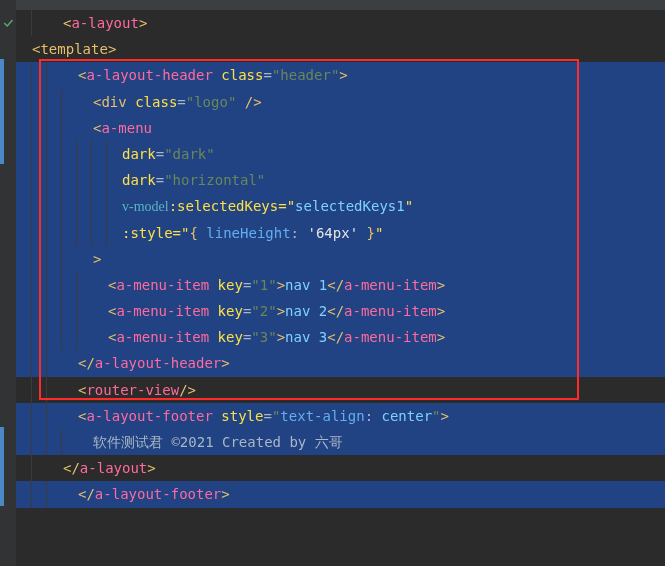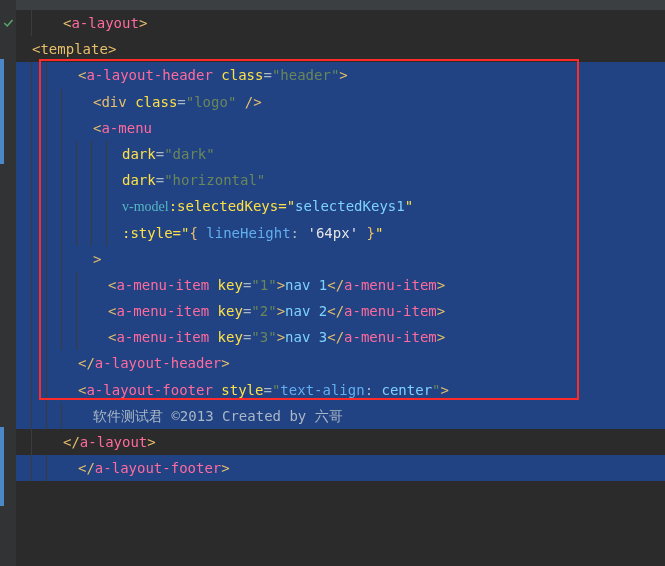--- a/index.html
+++ b/index.html
@@ -129,24 +129,25 @@
 
 <div class="line sel"><span class="pad"></span><span class="indent-guide"></span><span class="indent-guide"></span><span class="indent-guide"></span><span class="indent-guide"></span><span class="pad"></span><span class="tag-bracket">&lt;</span><span class="custom-tag">a-menu-item</span> <span class="attr-name">key</span><span class="eq">=</span><span class="attr-val">"1"</span><span class="tag-bracket">&gt;</span><span class="text">nav 1</span><span class="tag-bracket">&lt;/</span><span class="custom-tag">a-menu-item</span><span class="tag-bracket">&gt;</span></div>
 
 <div class="line sel"><span class="pad"></span><span class="indent-guide"></span><span class="indent-guide"></span><span class="indent-guide"></span><span class="indent-guide"></span><span class="pad"></span><span class="tag-bracket">&lt;</span><span class="custom-tag">a-menu-item</span> <span class="attr-name">key</span><span class="eq">=</span><span class="attr-val">"2"</span><span class="tag-bracket">&gt;</span><span class="text">nav 2</span><span class="tag-bracket">&lt;/</span><span class="custom-tag">a-menu-item</span><span class="tag-bracket">&gt;</span></div>
 
 <div class="line sel"><span class="pad"></span><span class="indent-guide"></span><span class="indent-guide"></span><span class="indent-guide"></span><span class="indent-guide"></span><span class="pad"></span><span class="tag-bracket">&lt;</span><span class="custom-tag">a-menu-item</span> <span class="attr-name">key</span><span class="eq">=</span><span class="attr-val">"3"</span><span class="tag-bracket">&gt;</span><span class="text">nav 3</span><span class="tag-bracket">&lt;/</span><span class="custom-tag">a-menu-item</span><span class="tag-bracket">&gt;</span></div>
 
 
 <div class="line sel"><span class="pad"></span><span class="indent-guide"></span><span class="indent-guide"></span><span class="pad"></span><span class="tag-bracket">&lt;/</span><span class="custom-tag">a-layout-header</span><span class="tag-bracket">&gt;</span></div>
 
+<div class="line"><span class="pad"></span><span class="indent-guide"></span><span class="indent-guide"></span><span class="pad"></span><span class="tag-bracket">&lt;</span><span class="custom-tag">router-view</span><span class="tag-bracket">/&gt;</span></div>
 
 <div class="line sel"><span class="pad"></span><span class="indent-guide"></span><span class="indent-guide"></span><span class="pad"></span><span class="tag-bracket">&lt;</span><span class="custom-tag">a-layout-footer</span> <span class="attr-name">style</span><span class="eq">=</span><span class="attr-val">"</span><span class="prop">text-align</span><span class="colon">: </span><span class="text">center</span><span class="attr-val">"</span><span class="tag-bracket">&gt;</span></div>
 
-<div class="line sel"><span class="pad"></span><span class="indent-guide"></span><span class="indent-guide"></span><span class="indent-guide"></span><span class="pad"></span><span class="footer-text">软件测试君 ©2013 Created by 六哥</span></div>
+<div class="line sel"><span class="pad"></span><span class="indent-guide"></span><span class="indent-guide"></span><span class="indent-guide"></span><span class="pad"></span><span class="footer-text">软件测试君 ©2021 Created by 六哥</span></div>
 
 <div class="line"><span class="pad"></span><span class="indent-guide"></span><span class="pad"></span><span class="tag-bracket">&lt;/</span><span class="custom-tag">a-layout</span><span class="tag-bracket">&gt;</span></div>
 
 <div class="line sel"><span class="pad"></span><span class="indent-guide"></span><span class="indent-guide"></span><span class="pad"></span><span class="tag-bracket">&lt;/</span><span class="custom-tag">a-layout-footer</span><span class="tag-bracket">&gt;</span></div>
 
 
 </div>
 
 <div class="highlight-box"></div>
 

